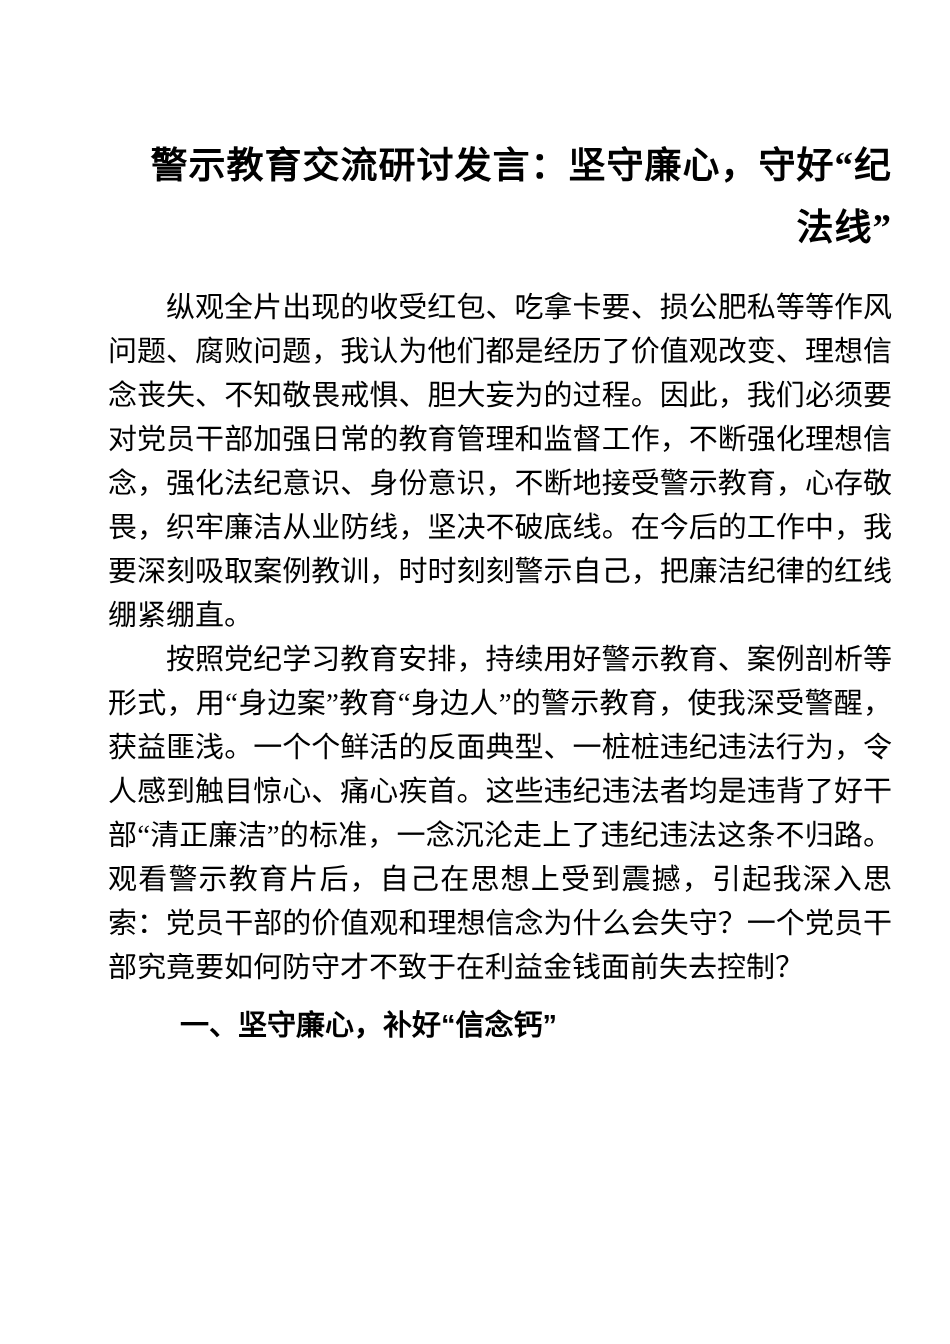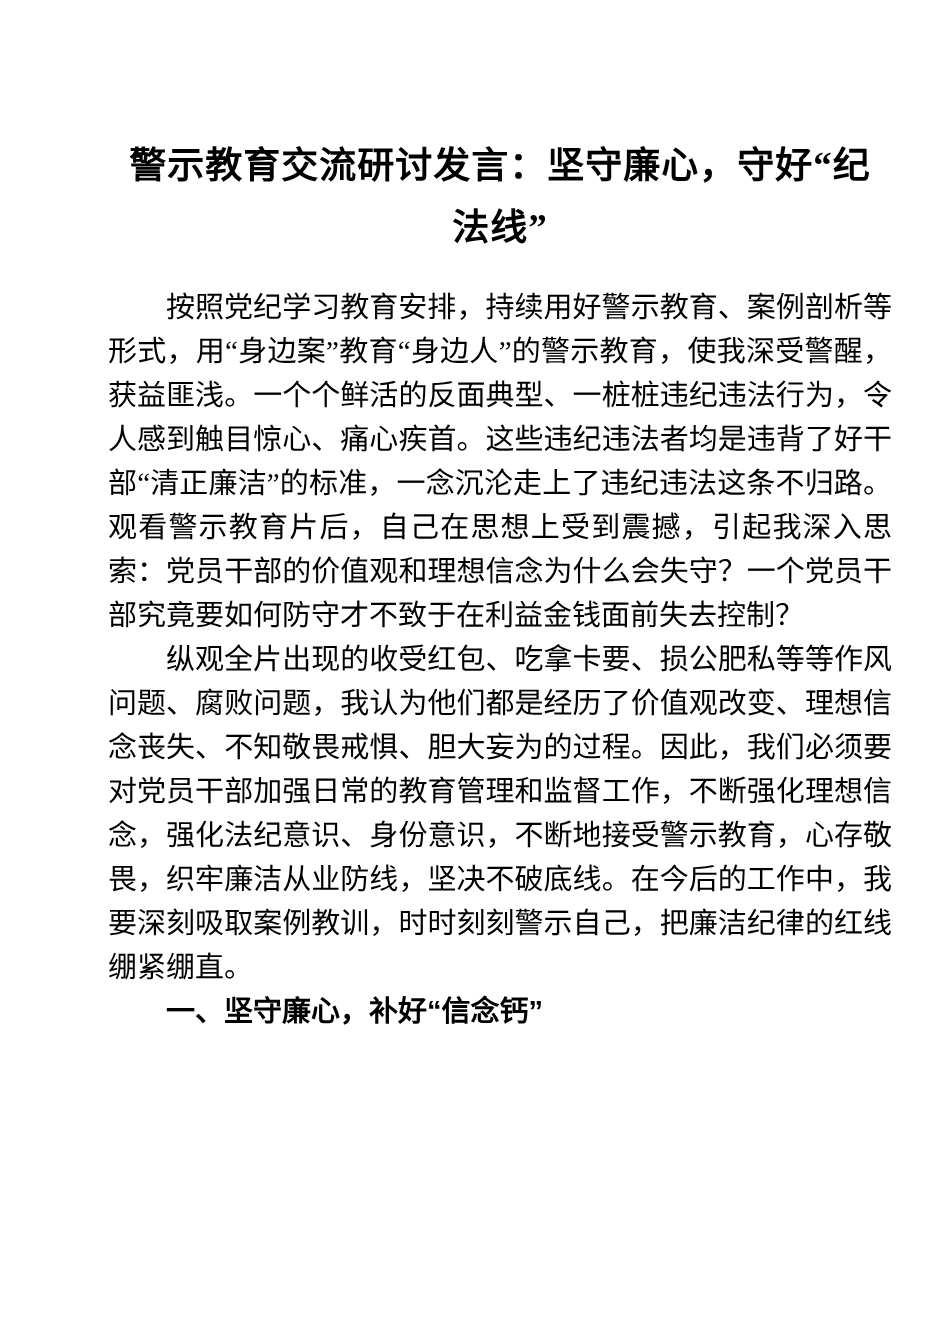--- a/index.html
+++ b/index.html
@@ -20,57 +20,57 @@
     height: 1344px;
     padding: 135px 58px 0 108px;
     background: #ffffff;
   }
   .doc-title {
     margin: 0;
     font-family: "Liberation Serif", serif;
     font-weight: 700;
     font-size: 37px;
     line-height: 62px;
-    text-align: center;
+    text-align: right;
     letter-spacing: 1px;
   }
   .body-block {
     margin-top: 26px;
   }
   p.body-para {
     margin: 0;
     font-family: "Liberation Serif", serif;
     font-size: 29px;
     line-height: 44px;
     text-align: justify;
     text-justify: inter-character;
     text-indent: 58px;
     letter-spacing: 0;
   }
   h2.section-heading {
-    margin: 0;
+    margin: 14px;
     font-family: "Liberation Sans", sans-serif;
     font-weight: 700;
     font-size: 29px;
     line-height: 44px;
     text-indent: 58px;
     letter-spacing: 0;
   }
 </style>
 </head>
 <body>
 
 <div class="page">
 
   <h1 class="doc-title"><span>警示教育交流研讨发言：坚守廉心，守好“纪</span><br><span>法线”</span></h1>
 
   <div class="body-block">
 
+    <p class="body-para">纵观全片出现的收受红包、吃拿卡要、损公肥私等等作风问题、腐败问题，我认为他们都是经历了价值观改变、理想信念丧失、不知敬畏戒惧、胆大妄为的过程。因此，我们必须要对党员干部加强日常的教育管理和监督工作，不断强化理想信念，强化法纪意识、身份意识，不断地接受警示教育，心存敬畏，织牢廉洁从业防线，坚决不破底线。在今后的工作中，我要深刻吸取案例教训，时时刻刻警示自己，把廉洁纪律的红线绷紧绷直。</p>
+
     <p class="body-para">按照党纪学习教育安排，持续用好警示教育、案例剖析等形式，用“身边案”教育“身边人”的警示教育，使我深受警醒，获益匪浅。一个个鲜活的反面典型、一桩桩违纪违法行为，令人感到触目惊心、痛心疾首。这些违纪违法者均是违背了好干部“清正廉洁”的标准，一念沉沦走上了违纪违法这条不归路。观看警示教育片后，自己在思想上受到震撼，引起我深入思索：党员干部的价值观和理想信念为什么会失守？一个党员干部究竟要如何防守才不致于在利益金钱面前失去控制？</p>
-
-    <p class="body-para">纵观全片出现的收受红包、吃拿卡要、损公肥私等等作风问题、腐败问题，我认为他们都是经历了价值观改变、理想信念丧失、不知敬畏戒惧、胆大妄为的过程。因此，我们必须要对党员干部加强日常的教育管理和监督工作，不断强化理想信念，强化法纪意识、身份意识，不断地接受警示教育，心存敬畏，织牢廉洁从业防线，坚决不破底线。在今后的工作中，我要深刻吸取案例教训，时时刻刻警示自己，把廉洁纪律的红线绷紧绷直。</p>
 
     <h2 class="section-heading">一、坚守廉心，补好“信念钙”</h2>
 
 
   </div>
 
 </div>
 
 </body></html>

